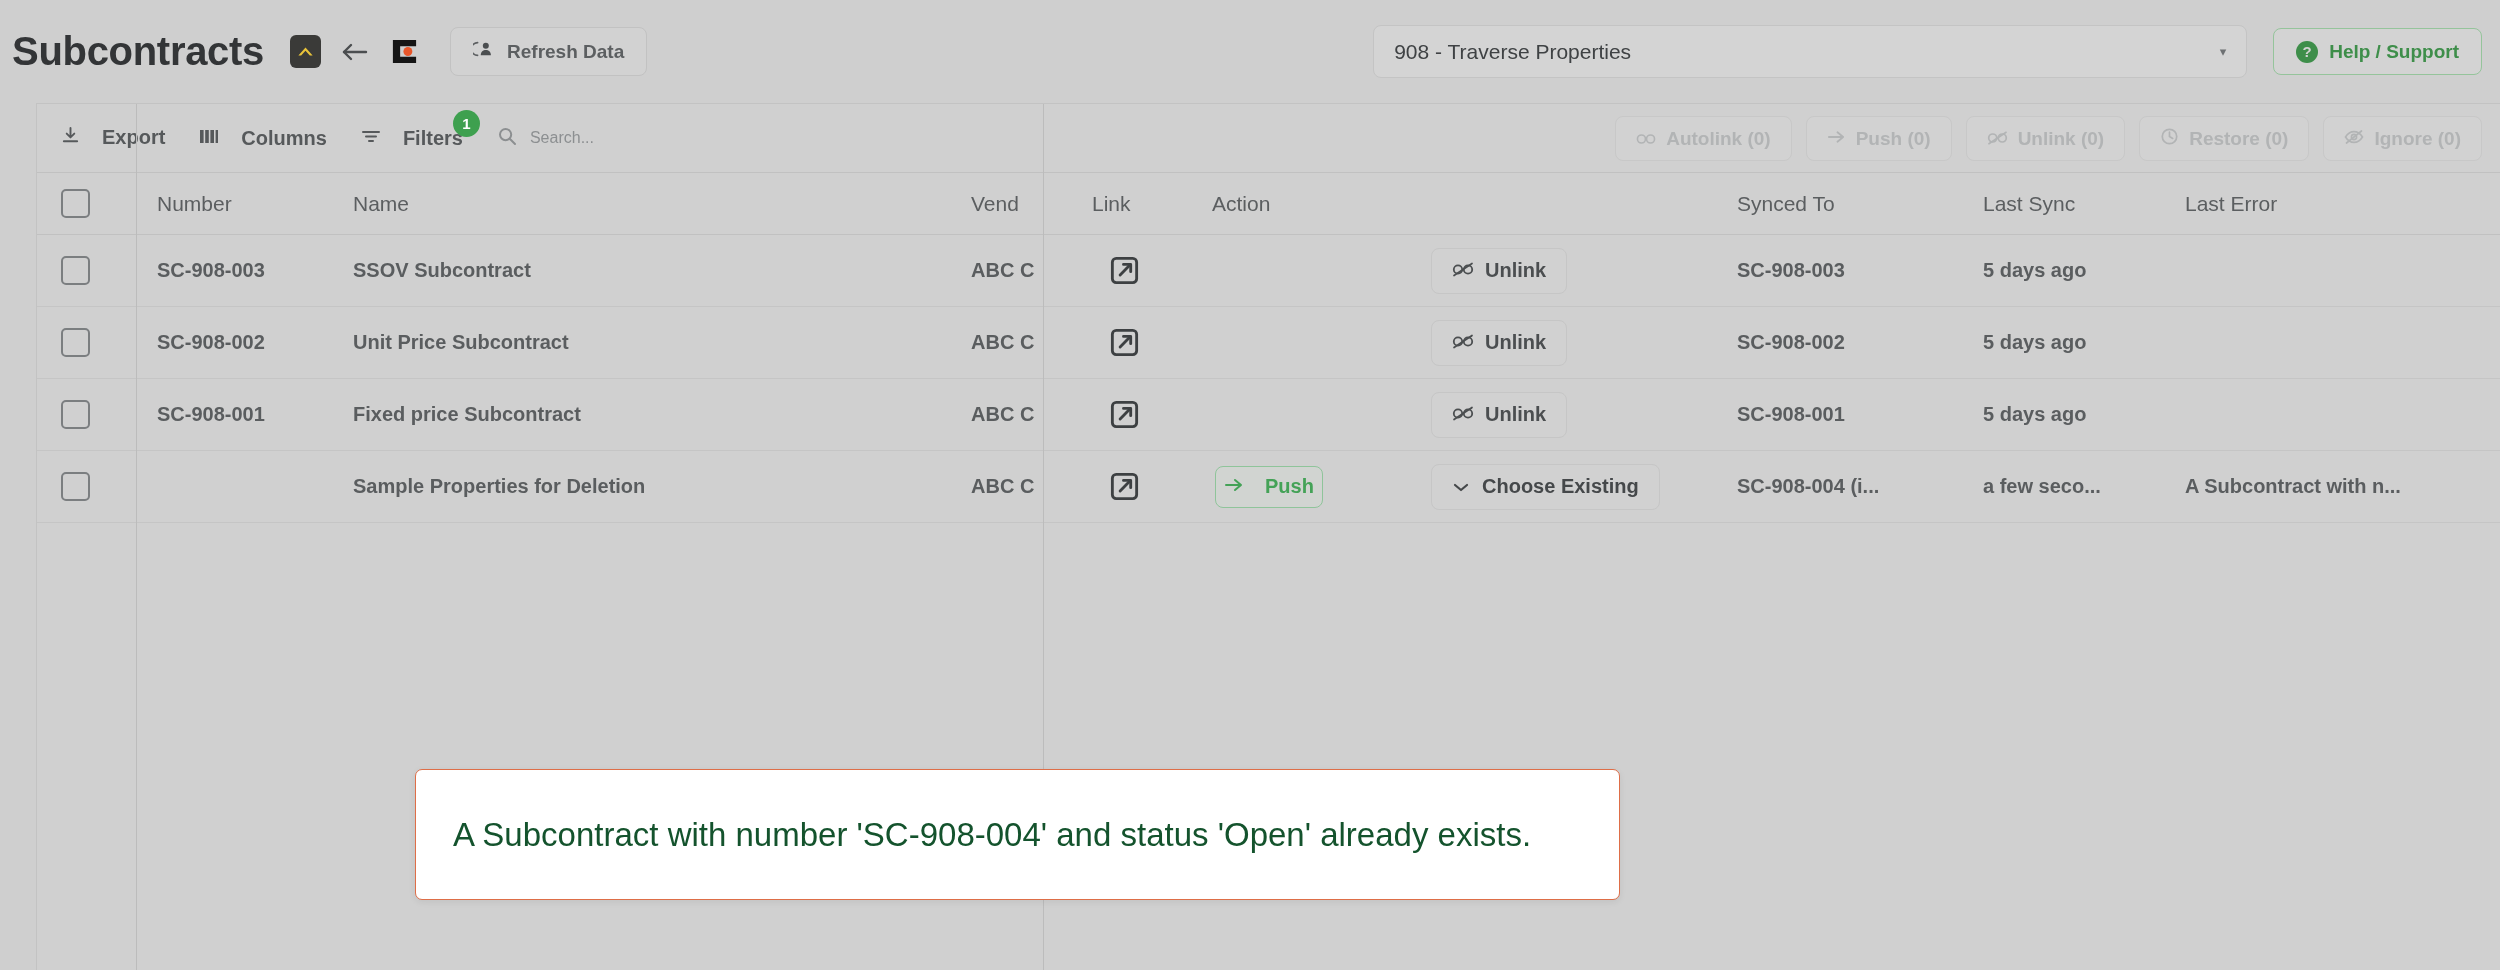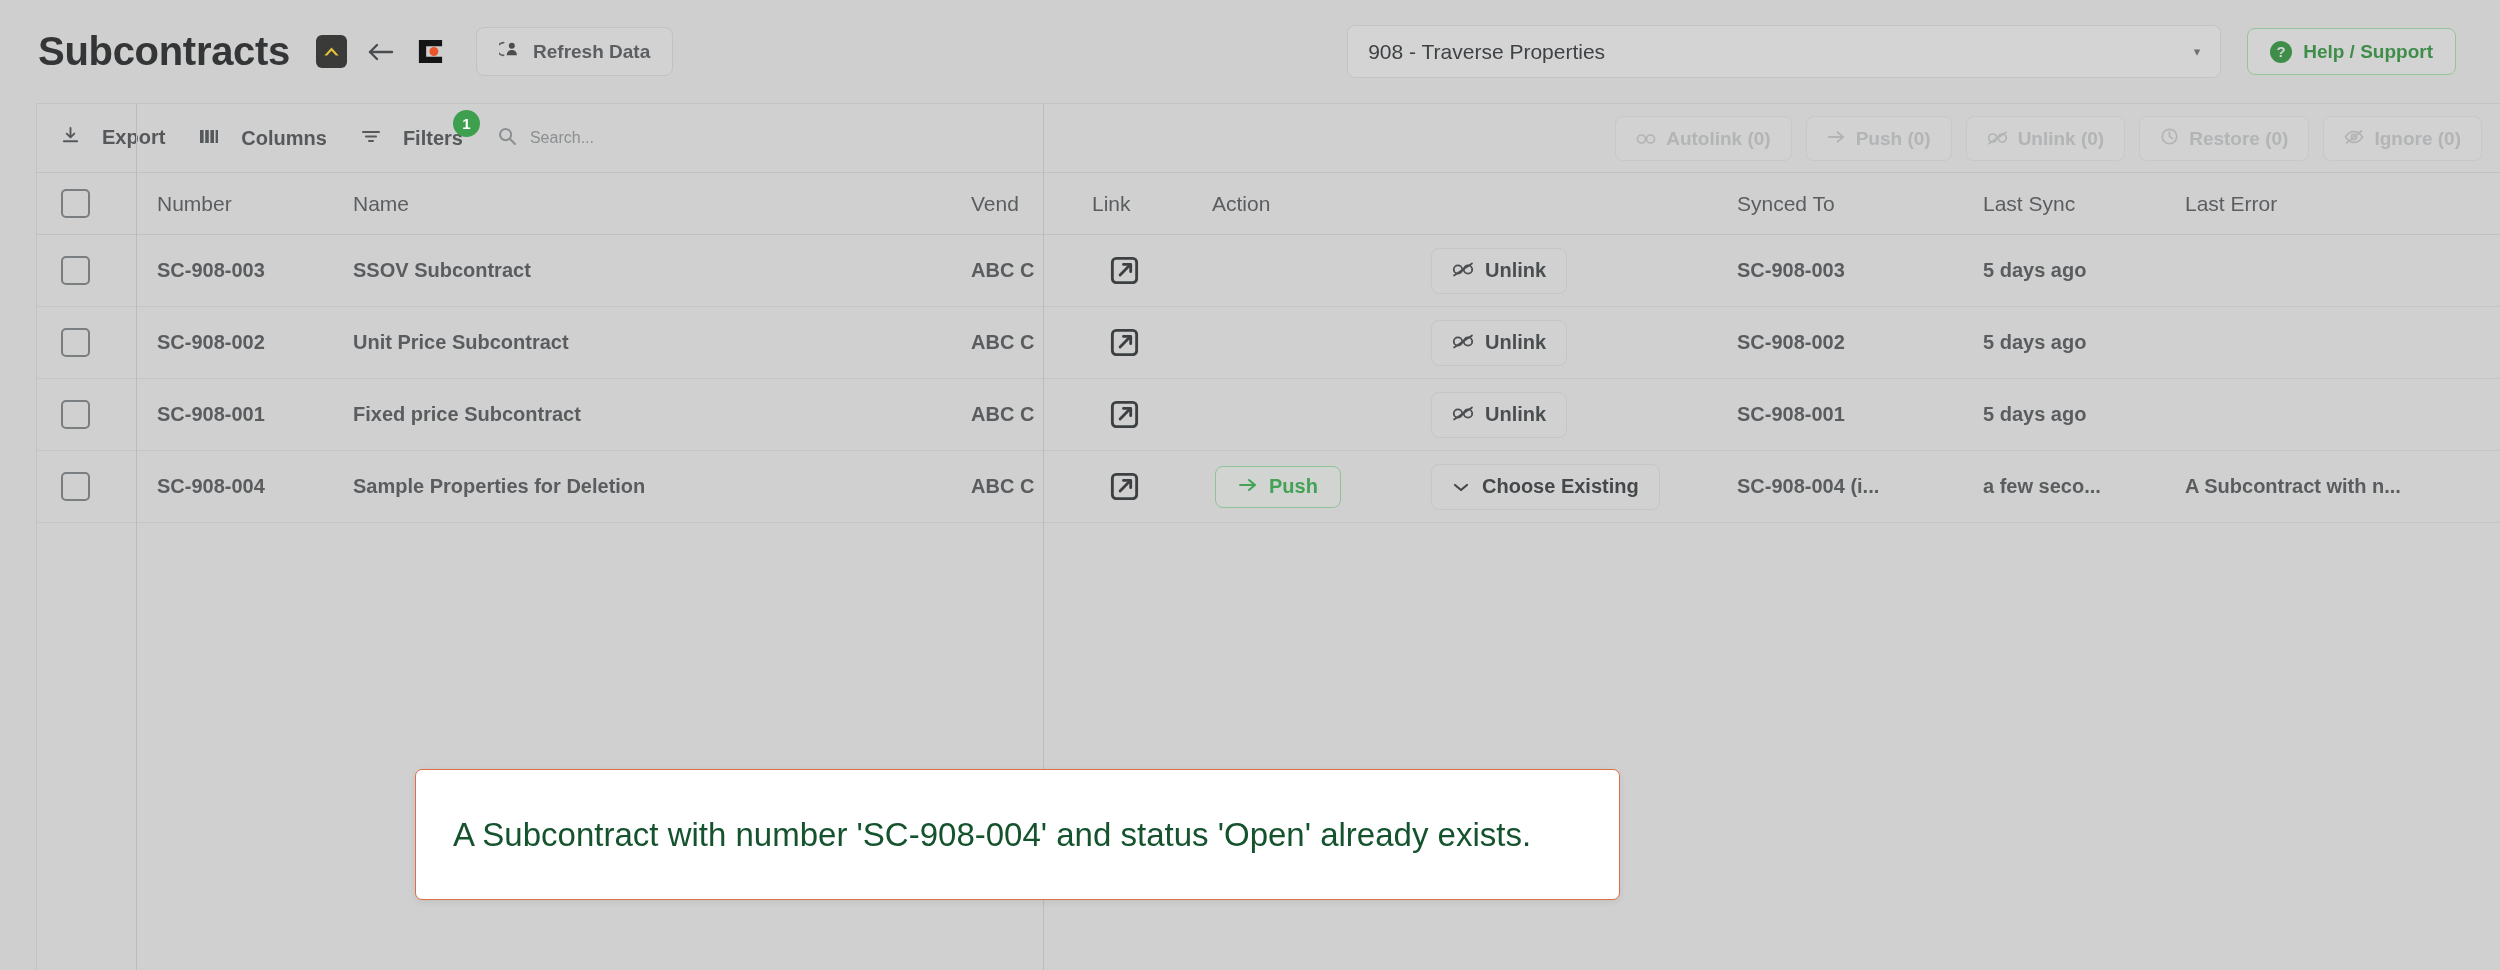--- a/index.html
+++ b/index.html
@@ -21,21 +21,21 @@
   }
 
   
   #header {
     position: absolute;
     left: 0; top: 0;
     width: 2500px;
     height: 103px;
     display: flex;
     align-items: center;
-    padding: 0 38px;
+    padding: 0 12px;
     background: #cfcfcf;
   }
   .page-title {
     font-size: 40px;
     font-weight: 700;
     color: #333537;
     letter-spacing: -0.3px;
     white-space: nowrap;
   }
   .hdr-icons {
@@ -242,22 +242,22 @@
     padding: 0 20px;
     border: 1px solid #c6c6c6;
     border-radius: 8px;
     background: #d1d1d1;
     color: #4b4e50;
     font-size: 20px;
     font-weight: 700;
   }
   .btn-push {
     height: 42px;
-    display: inline-flex; align-items: center; gap: 11px;
-    padding: 0 22px;
+    display: inline-flex; align-items: center; gap: 21px;
+    padding: 0 8px;
     border: 1px solid #8fc49a;
     border-radius: 8px;
     background: #d1d4d1;
     color: #44a257;
     font-size: 20px;
     font-weight: 700;
   }
   .btn-choose {
     height: 46px;
     display: inline-flex; align-items: center; gap: 12px;
@@ -574,21 +574,20 @@
         </div>
         <div class="cell c-synced" style="left:1700px;width:230px;">SC-908-001</div>
         <div class="cell c-lastsync-green" style="left:1946px;width:200px;">5 days ago</div>
         <div class="cell c-lasterr" style="left:2148px;width:300px;"></div>
       </div>
 
       <div class="row">
         <div class="cell" style="left:24px;width:60px;">
             <div class="chk"></div>
           </div>
-        <div class="cell c-number" style="left:120px;width:180px;">SC-908-004</div>
         <div class="cell c-name" style="left:316px;width:600px;">Sample Properties for Deletion</div>
         <div class="cell c-vendor" style="left:934px;width:74px;">ABC C</div>
         <div class="cell" style="left:1072px;width:60px;">
           <span class="link-icon">
             <svg width="31" height="31" viewBox="0 0 24 24" aria-hidden="true">
               <rect x="2.6" y="2.6" width="18.8" height="18.8" rx="3" stroke="#3d4042" stroke-width="2.2" fill="none"></rect>
               <path d="M8.6 15.4 L16 8" stroke="#3d4042" stroke-width="2.2" stroke-linecap="round"></path>
               <path d="M11.2 7.3 H16.8 V12.9" stroke="#3d4042" stroke-width="2.2" fill="none" stroke-linecap="round" stroke-linejoin="round"></path>
             </svg>
           </span>

